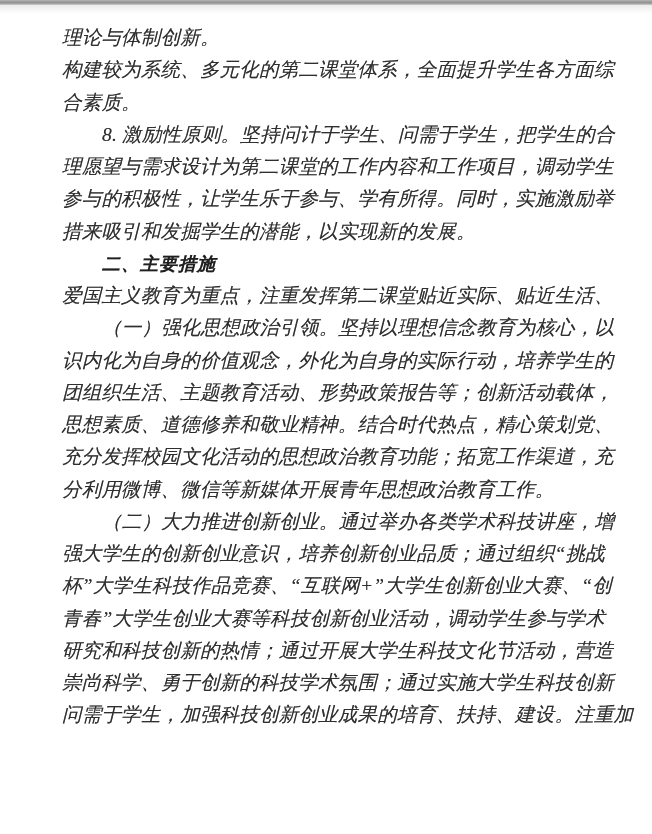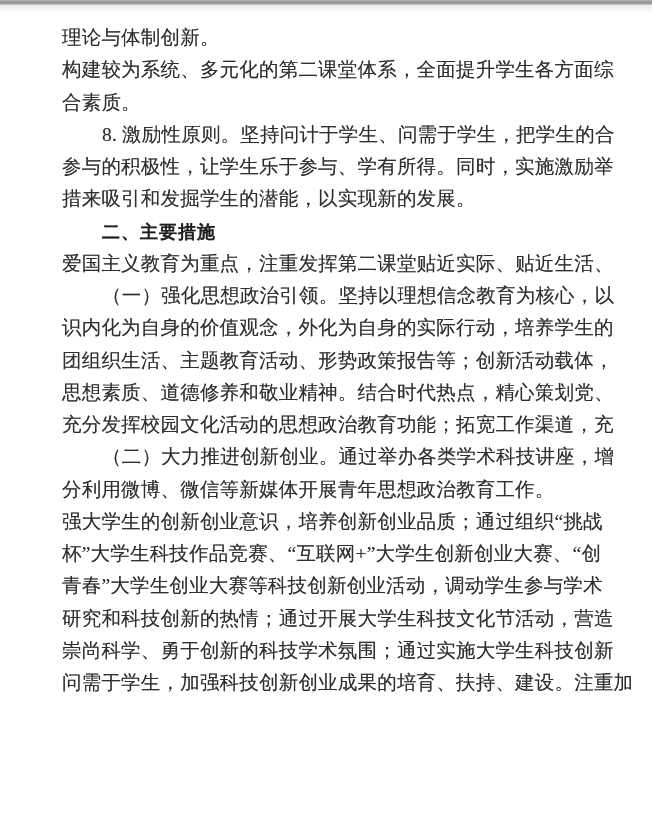--- a/index.html
+++ b/index.html
@@ -36,20 +36,21 @@
     padding-top: 22px;
     color: #2f2f2f;
   }
   .line {
     height: 32.25px;
     line-height: 32.25px;
     font-size: 19.5px;
     white-space: nowrap;
     letter-spacing: 0.2px;
     text-shadow: 0 0 0.6px rgba(60,60,60,0.55);
+    font-style: italic;
   }
   .line.fill {
     text-align: justify;
     text-align-last: justify;
   }
   .line.indent {
     padding-left: 40px;
   }
   .line.bold {
     font-family: "Liberation Sans", "DejaVu Sans", sans-serif;
@@ -63,31 +64,32 @@
 <body>
 
 <div class="page">
   <div class="top-edge"></div>
   <div class="top-fade"></div>
   <div class="content" id="doc-content">
       <div class="line">理论与体制创新。</div>
       <div class="line fill">构建较为系统、多元化的第二课堂体系，全面提升学生各方面综</div>
       <div class="line">合素质。</div>
       <div class="line fill indent">8. 激励性原则。坚持问计于学生、问需于学生，把学生的合</div>
+      <div class="line fill">理愿望与需求设计为第二课堂的工作内容和工作项目，调动学生</div>
       <div class="line fill">参与的积极性，让学生乐于参与、学有所得。同时，实施激励举</div>
       <div class="line">措来吸引和发掘学生的潜能，以实现新的发展。</div>
       <div class="line indent bold">二、主要措施</div>
       <div class="line fill">爱国主义教育为重点，注重发挥第二课堂贴近实际、贴近生活、</div>
       <div class="line fill indent">（一）强化思想政治引领。坚持以理想信念教育为核心，以</div>
       <div class="line fill">识内化为自身的价值观念，外化为自身的实际行动，培养学生的</div>
       <div class="line fill">团组织生活、主题教育活动、形势政策报告等；创新活动载体，</div>
       <div class="line fill">思想素质、道德修养和敬业精神。结合时代热点，精心策划党、</div>
       <div class="line fill">充分发挥校园文化活动的思想政治教育功能；拓宽工作渠道，充</div>
+      <div class="line">分利用微博、微信等新媒体开展青年思想政治教育工作。</div>
       <div class="line fill indent">（二）大力推进创新创业。通过举办各类学术科技讲座，增</div>
-      <div class="line">分利用微博、微信等新媒体开展青年思想政治教育工作。</div>
       <div class="line fill">强大学生的创新创业意识，培养创新创业品质；通过组织“挑战</div>
       <div class="line fill">杯”大学生科技作品竞赛、“互联网+”大学生创新创业大赛、“创</div>
       <div class="line fill">青春”大学生创业大赛等科技创新创业活动，调动学生参与学术</div>
       <div class="line fill">研究和科技创新的热情；通过开展大学生科技文化节活动，营造</div>
       <div class="line fill">崇尚科学、勇于创新的科技学术氛围；通过实施大学生科技创新</div>
       <div class="line fill">问需于学生，加强科技创新创业成果的培育、扶持、建设。注重加</div>
     </div>
 </div>
 
 </body></html>

